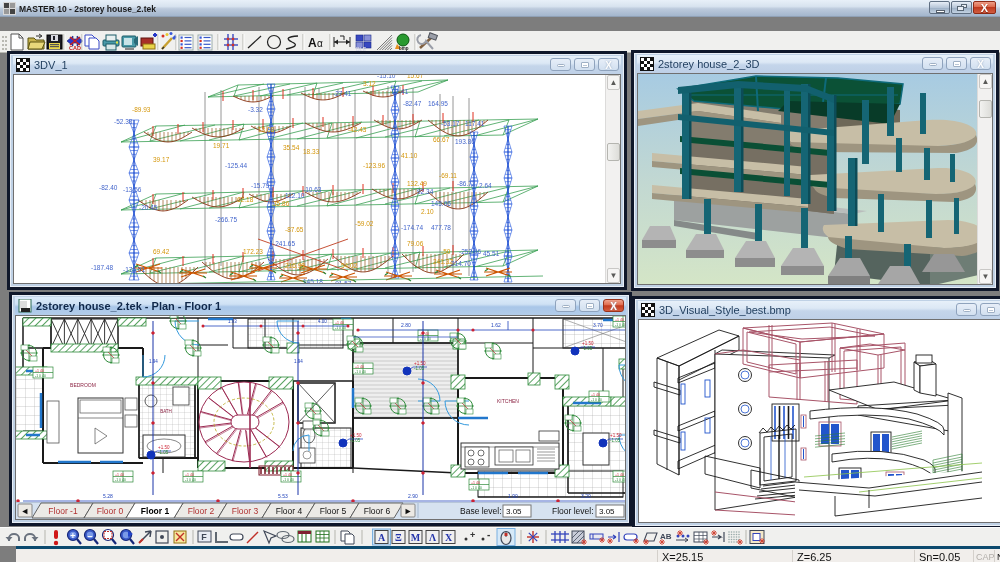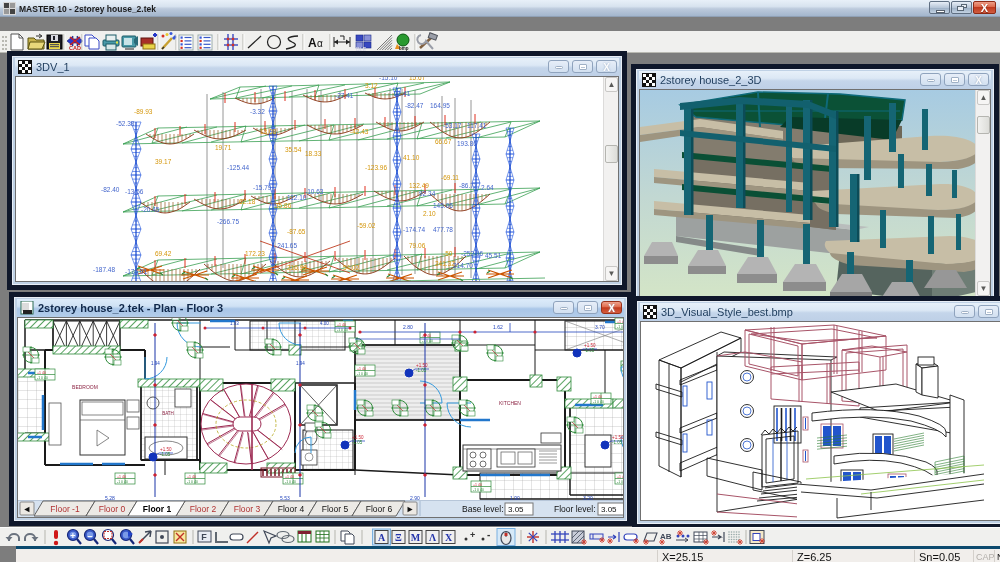--- a/index.html
+++ b/index.html
@@ -27,21 +27,21 @@
 #toolbar { position:absolute; left:0; top:31px; width:1000px; height:22px;
   background:#f0f0ee; border-bottom:1px solid #b9b9b2; }
 #toolbar2 { position:absolute; left:0; top:527px; width:1000px; height:19px;
   background:#f0f0ee; border-top:1px solid #fdfdfd; }
 
 #statusbar { position:absolute; left:16px; top:546px; width:1000px; height:16px;
   background:#f1eeeb; border-top:3px solid #0c4a6e; font-size:11px; color:#111; }
 #statusbar .sec { position:absolute; top:1px; height:14px; line-height:14px; padding-left:4px;
   border-left:1px solid #d4d0cb; }
 
-.win { position:absolute; border:5px solid #0f172a; border-radius:0;
+.win { position:absolute; border:3px solid #0f172a; border-radius:0;
   background:#bfd1e5; box-shadow:inset 0 0 0 1px #e8eef6; }
 .wtitle { position:absolute; left:3px; top:2px; right:3px; height:18px;
   background:linear-gradient(#e7f0f9 0%, #dce8f5 40%, #c4d5ea 55%, #bed0e7 100%);
   font-size:11px; color:#1e3c5c; }
 .wtitle .wicon { position:absolute; left:3px; top:2px; width:14px; height:14px; }
 .wtitle .wtext { position:absolute; left:21px; top:3px; white-space:nowrap; }
 .wbtns { position:absolute; right:2px; top:2px; display:flex; }
 .wbtn { width:21px; height:13px; margin-left:3px; border:1px solid #8fa3bd; border-radius:3px;
   background:linear-gradient(#e7eef8,#d2e0f0); position:relative; }
 .wbtn.close-r { background:linear-gradient(#f0a28c,#e06c4e 45%,#c33b1e 52%,#d55c3d); border-color:#99321b; }
@@ -1038,21 +1038,21 @@
 <text x="139" y="179" font-size="6.5" fill="#d4960a" font-family="Liberation Sans,sans-serif">69.42</text>
           </svg>
         <div class="vsb">
           <div class="arr" style="top:0">▲</div>
           <div class="thumb" style="top:68px;height:18px"></div>
           <div class="arr" style="bottom:0">▼</div>
         </div>
       </div>
     </div>
 
-    <div class="win" id="w2" style="left:631px;top:64px;width:368px;height:241px">
+    <div class="win" id="w2" style="left:631px;top:50px;width:368px;height:241px">
       <div class="wtitle">
         <svg class="wicon" viewBox="0 0 14 14">
             <rect width="14" height="14" fill="#111"></rect>
             <rect x="1" y="1" width="3" height="3" fill="#fff"></rect>
             <rect x="7" y="1" width="3" height="3" fill="#fff"></rect>
             <rect x="4" y="4" width="3" height="3" fill="#fff"></rect>
             <rect x="10" y="4" width="3" height="3" fill="#fff"></rect>
             <rect x="1" y="7" width="3" height="3" fill="#fff"></rect>
             <rect x="7" y="7" width="3" height="3" fill="#fff"></rect>
             <rect x="4" y="10" width="3" height="3" fill="#fff"></rect>
@@ -1165,21 +1165,21 @@
       </div>
     </div>
 
     <div class="win" id="w3" style="left:9px;top:292px;width:623px;height:234px">
       <div class="wtitle" style="background:linear-gradient(#dcebfa 0%, #cfe1f4 40%, #a9c6e8 55%, #b3cdea 100%)">
         <svg class="wicon" viewBox="0 0 14 14">
             <rect x="1" y="0" width="12" height="13" fill="#fff" stroke="#2a6a52"></rect>
             <rect x="2" y="2" width="7" height="8" fill="#dcdcdc"></rect>
             <rect x="3" y="9" width="9" height="4" fill="#222"></rect>
           </svg>
-        <div class="wtext" style="font-weight:bold;color:#10284a">2storey house_2.tek - Plan - Floor 3</div>
+        <div class="wtext" style="font-weight:bold;color:#10284a">2storey house_2.tek - Plan - Floor 1</div>
         <div class="wbtns">
           <div class="wbtn">
               <div class="s-min"></div>
             </div>
           <div class="wbtn">
               <div class="s-max"></div>
             </div>
           <div class="wbtn close-r">
               <div class="s-x">X</div>
             </div>

